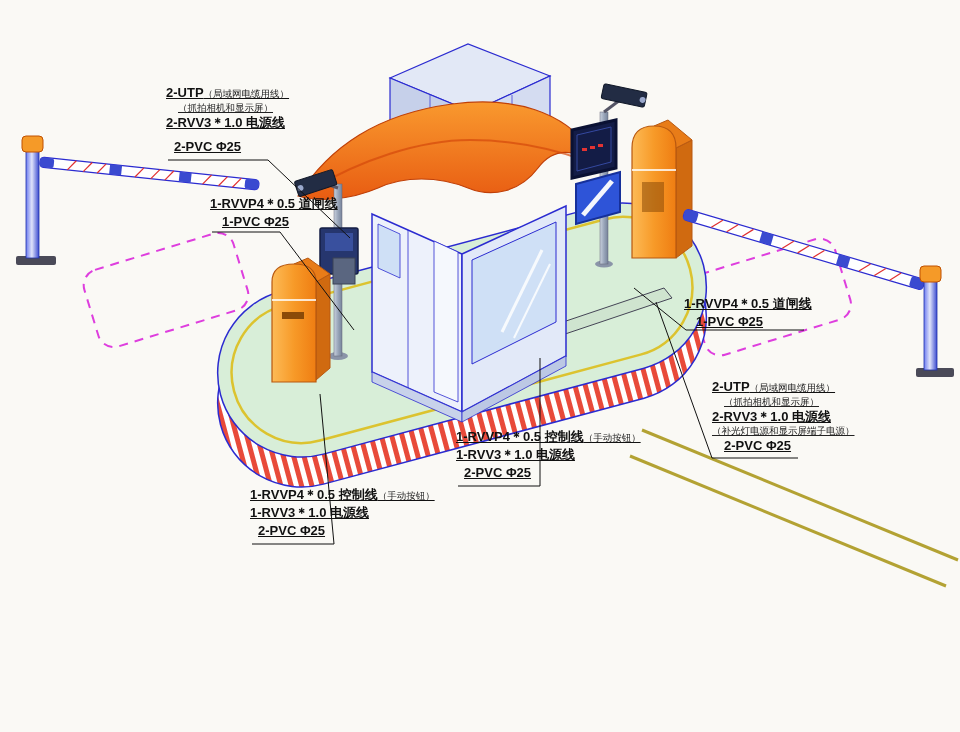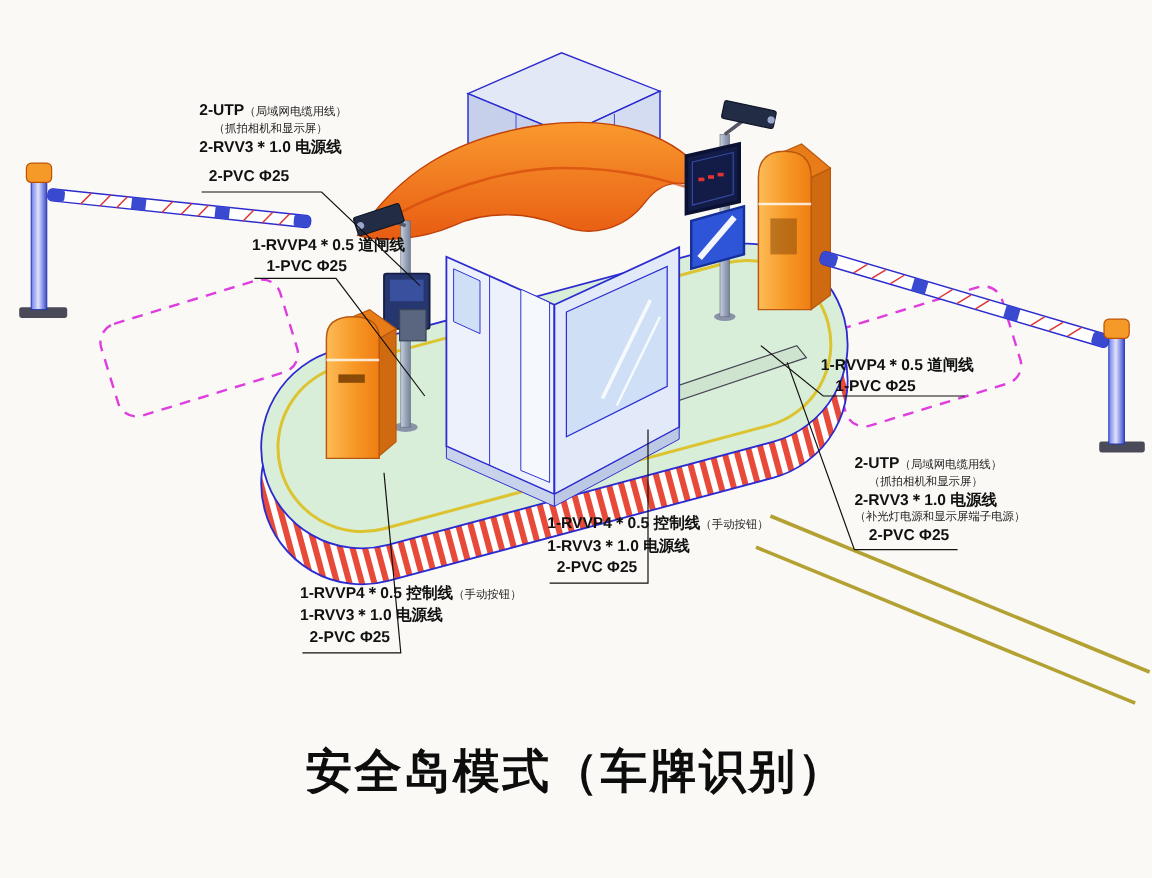--- a/index.html
+++ b/index.html
@@ -6,21 +6,21 @@
   html,body { width:960px; height:732px; }
   body {
     position:relative; overflow:hidden;
     background:#faf9f5;
     font-family:"Liberation Sans","DejaVu Sans",sans-serif;
     color:#111;
   }
   .stage { position:absolute; left:0; top:0; width:960px; height:732px; }
   svg { position:absolute; left:0; top:0; }
   .ann { position:absolute; white-space:nowrap; line-height:1.28; }
-  .ann .line { display:block; }
+  .ann .line { display:block;text-decoration:underline; }
   .ann .main { font-size:13px; font-weight:600; color:#111; }
   .ann .small { font-size:9.5px; font-weight:500; color:#222; }
   .ind1 { padding-left:12px; }
   .ind2 { padding-left:8px; }
   .gap { margin-top:8px; }
   .gap-s { margin-top:1px; }
   .title {
     position:absolute; left:0; right:0; top:616px;
     text-align:center;
     font-size:39px; font-weight:600; letter-spacing:2px; color:#0d0d0d;
@@ -250,15 +250,14 @@
   <div class="line main gap-s">1-RVV3＊1.0 电源线</div>
   <div class="line main gap-s ind2">2-PVC Φ25</div>
 </div>
 
 <div class="ann" style="left:250px; top:484px;">
   <div class="line"><span class="main">1-RVVP4＊0.5 控制线</span><span class="small">（手动按钮）</span></div>
   <div class="line main gap-s">1-RVV3＊1.0 电源线</div>
   <div class="line main gap-s ind2">2-PVC Φ25</div>
 </div>
 
-<div class="title">安全岛模式（车牌识别）</div>
 
 </div>
 
 </body></html>

